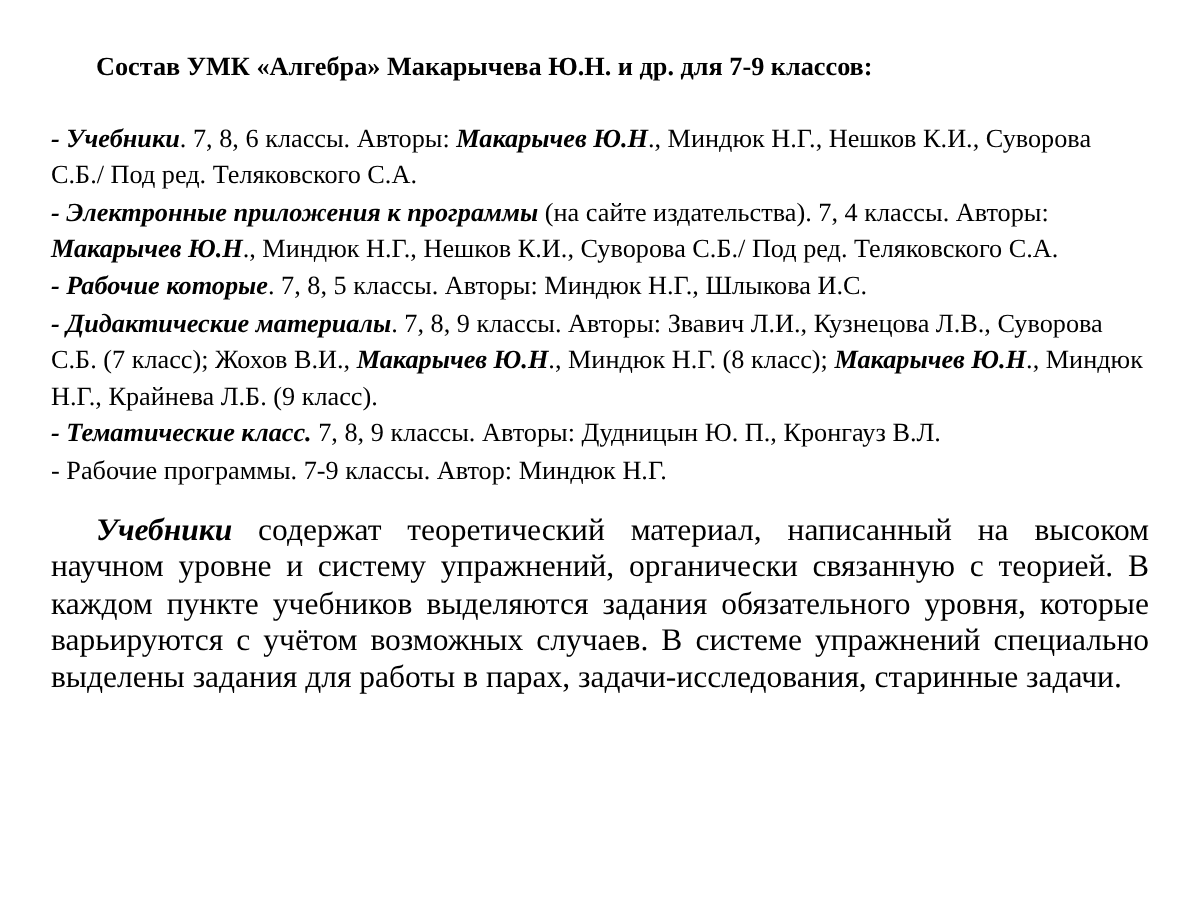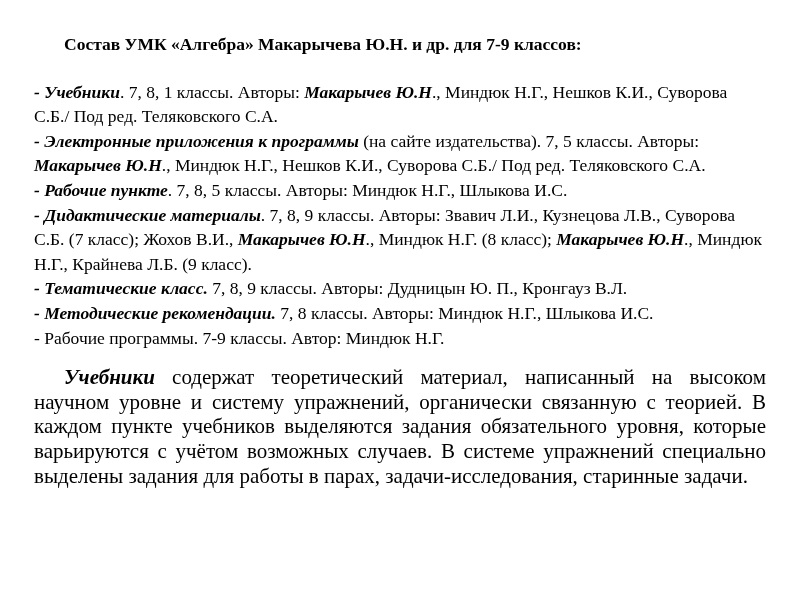--- a/index.html
+++ b/index.html
@@ -57,24 +57,23 @@
   }
 </style>
 </head>
 <body>
 
 <div class="page">
 
   <h1 class="doc-title">Состав УМК «Алгебра» Макарычева Ю.Н. и др. для 7-9 классов:</h1>
 
   <div class="umk-list">
-    <p class="list-item"><span class="bi">- Учебники</span><span class="r">. 7, 8, 1 классы. Авторы: </span><span class="bi">Макарычев Ю.Н</span><span class="r">., Миндюк Н.Г., Нешков К.И., Суворова С.Б./ Под ред. Теляковского С.А.</span></p>
-    <p class="list-item"><span class="bi">- Электронные приложения к программы</span><span class="r"> (на сайте издательства). 7, 5 классы. Авторы: </span><span class="bi">Макарычев Ю.Н</span><span class="r">., Миндюк Н.Г., Нешков К.И., Суворова С.Б./ Под ред. Теляковского С.А.</span></p>
-    <p class="list-item"><span class="bi">- Рабочие пункте</span><span class="r">. 7, 8, 5 классы. Авторы: Миндюк Н.Г., Шлыкова И.С.</span></p>
+    <p class="list-item"><span class="bi">- Учебники</span><span class="r">. 7, 8, 6 классы. Авторы: </span><span class="bi">Макарычев Ю.Н</span><span class="r">., Миндюк Н.Г., Нешков К.И., Суворова С.Б./ Под ред. Теляковского С.А.</span></p>
+    <p class="list-item"><span class="bi">- Электронные приложения к программы</span><span class="r"> (на сайте издательства). 7, 4 классы. Авторы: </span><span class="bi">Макарычев Ю.Н</span><span class="r">., Миндюк Н.Г., Нешков К.И., Суворова С.Б./ Под ред. Теляковского С.А.</span></p>
+    <p class="list-item"><span class="bi">- Рабочие которые</span><span class="r">. 7, 8, 5 классы. Авторы: Миндюк Н.Г., Шлыкова И.С.</span></p>
     <p class="list-item"><span class="bi">- Дидактические материалы</span><span class="r">. 7, 8, 9 классы. Авторы: Звавич Л.И., Кузнецова Л.В., Суворова С.Б. (7 класс); Жохов В.И., </span><span class="bi">Макарычев Ю.Н</span><span class="r">., Миндюк Н.Г. (8 класс); </span><span class="bi">Макарычев Ю.Н</span><span class="r">., Миндюк Н.Г., Крайнева Л.Б. (9 класс).</span></p>
     <p class="list-item"><span class="bi">- Тематические класс.</span><span class="r"> 7, 8, 9 классы. Авторы: Дудницын Ю. П., Кронгауз В.Л.</span></p>
-    <p class="list-item"><span class="bi">- Методические рекомендации.</span><span class="r"> 7, 8 классы. Авторы: Миндюк Н.Г., Шлыкова И.С.</span></p>
     <p class="list-item"><span class="r">- Рабочие программы. 7-9 классы. Автор: Миндюк Н.Г.</span></p>
   </div>
 
   <p class="description"><span class="bi">Учебники</span><span class="r"> содержат теоретический материал, написанный на высоком научном уровне и систему упражнений, органически связанную с теорией. В каждом пункте учебников выделяются задания обязательного уровня, которые варьируются с учётом возможных случаев. В системе упражнений специально выделены задания для работы в парах, задачи-исследования, старинные задачи.</span></p>
 
 </div>
 
 </body></html>

